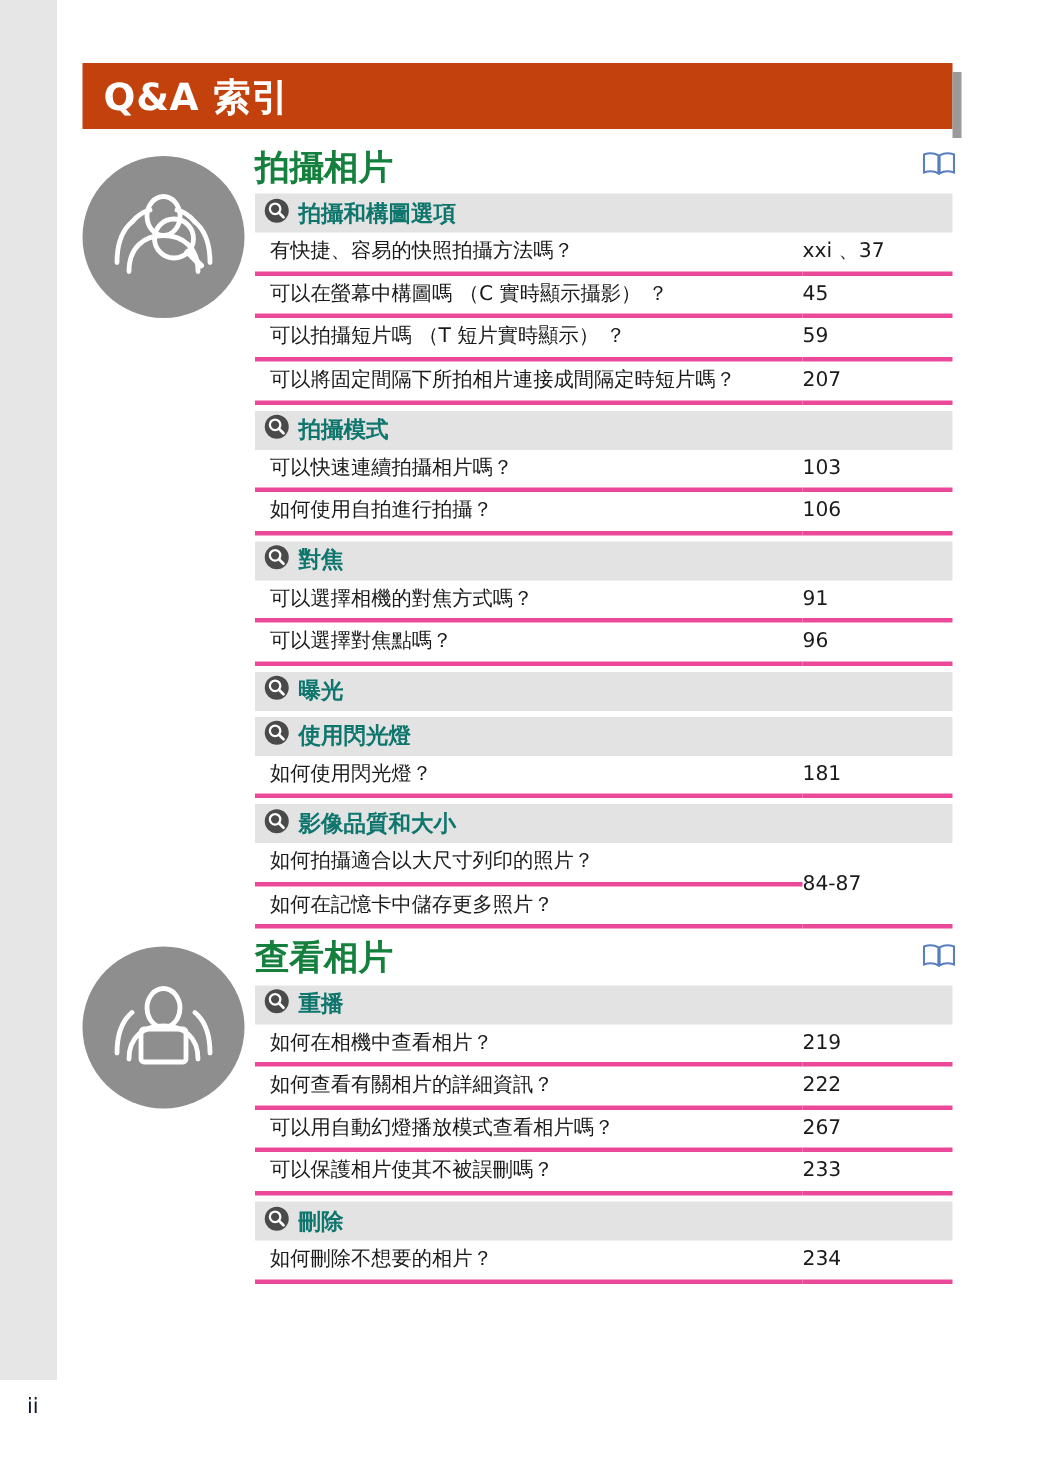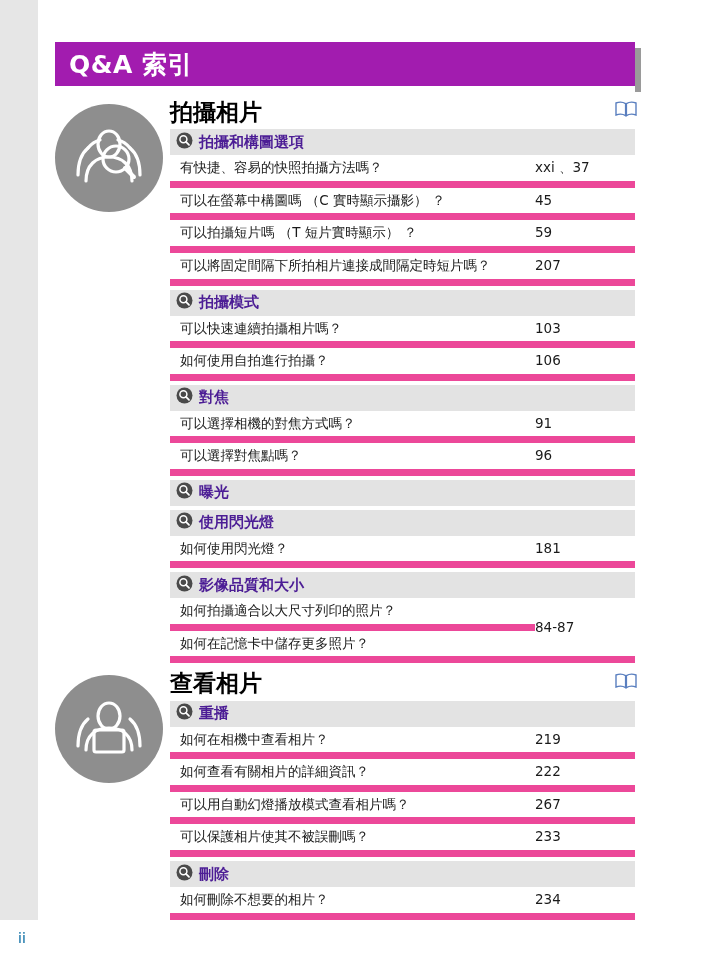--- a/index.html
+++ b/index.html
@@ -27,21 +27,21 @@
     position: absolute;
     left: 55px;
     top: 0;
     width: 600px;
   }
   
   .title-bar {
     margin-top: 42px;
     width: 580px;
     height: 44px;
-    background: #a21caf;
+    background: #c2410c;
     color: #ffffff;
     display: flex;
     align-items: center;
     position: relative;
     text-align: center;
   }
   .title-bar::after {
     content: "";
     position: absolute;
     right: -6px;
@@ -69,21 +69,21 @@
   }
   .section-head {
     display: flex;
     align-items: flex-end;
     margin-left: 115px;
     border-bottom: 0;
   }
   .section-title {
     font-size: 23px;
     font-weight: bold;
-    color: #000000;
+    color: #15803d;
     line-height: 1.1;
   }
   .book-icon {
     margin-left: auto;
     margin-right: 18px;
     margin-bottom: 4px;
   }
   .circle-badge {
     position: absolute;
     left: 0;
@@ -107,48 +107,48 @@
     align-items: center;
     padding-left: 6px;
     margin-top: 4px;
   }
   .subhead .q-icon {
     margin-right: 6px;
   }
   .subhead .sub-label {
     font-size: 15px;
     font-weight: bold;
-    color: #4c1d95;
+    color: #0f766e;
   }
   table.qa {
     width: 100%;
     border-collapse: collapse;
     table-layout: fixed;
   }
   table.qa td {
     font-size: 13.5px;
     color: #1a1a1a;
-    border-bottom: 7px solid #ec4899;
+    border-bottom: 3px solid #ec4899;
     padding: 3px 0 3px 10px;
     vertical-align: middle;
     line-height: 1.45;
   }
   table.qa td.page-col {
     width: 96px;
     text-align: left;
     padding-left: 0;
     padding-right: 4px;
     font-size: 13.5px;
   }
   .footer-num {
     position: absolute;
     left: 18px;
     top: 930px;
     font-size: 14px;
-    color: #0369a1;
+    color: #0f172a;
   }
 </style>
 </head>
 <body>
 
 <div class="left-tab"></div>
 
 <div class="page">
 
   <div class="title-bar">

